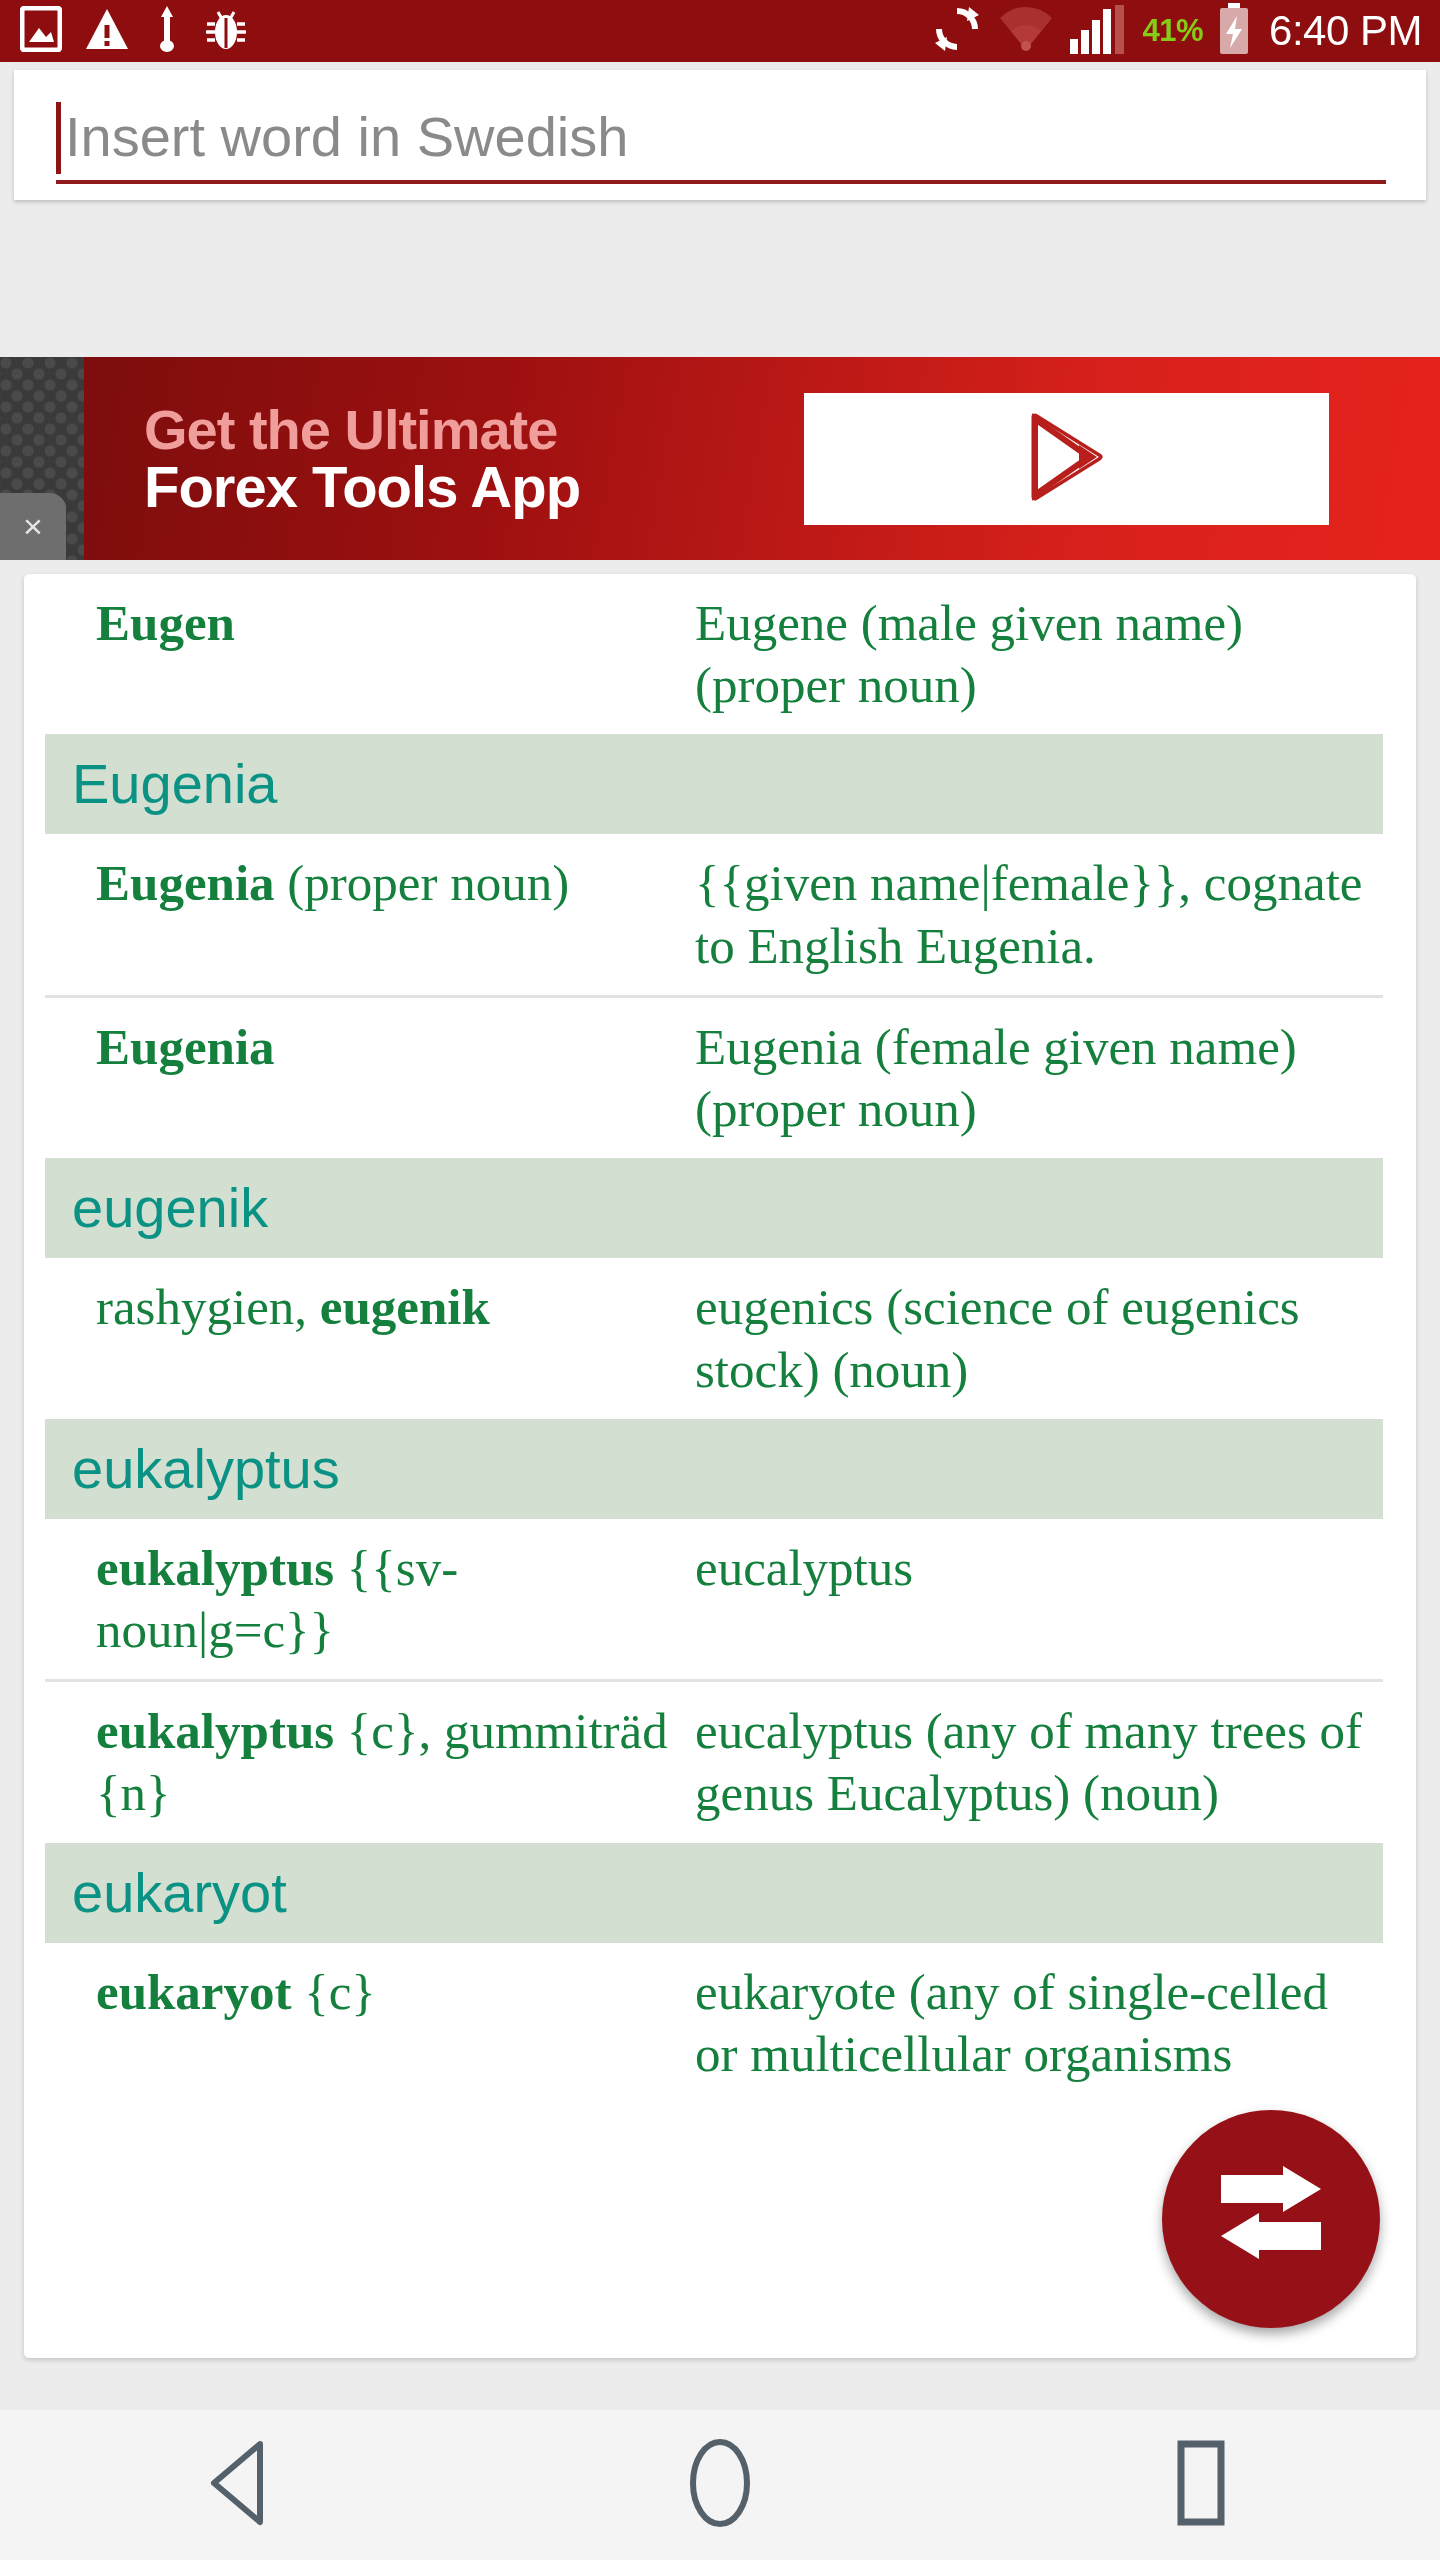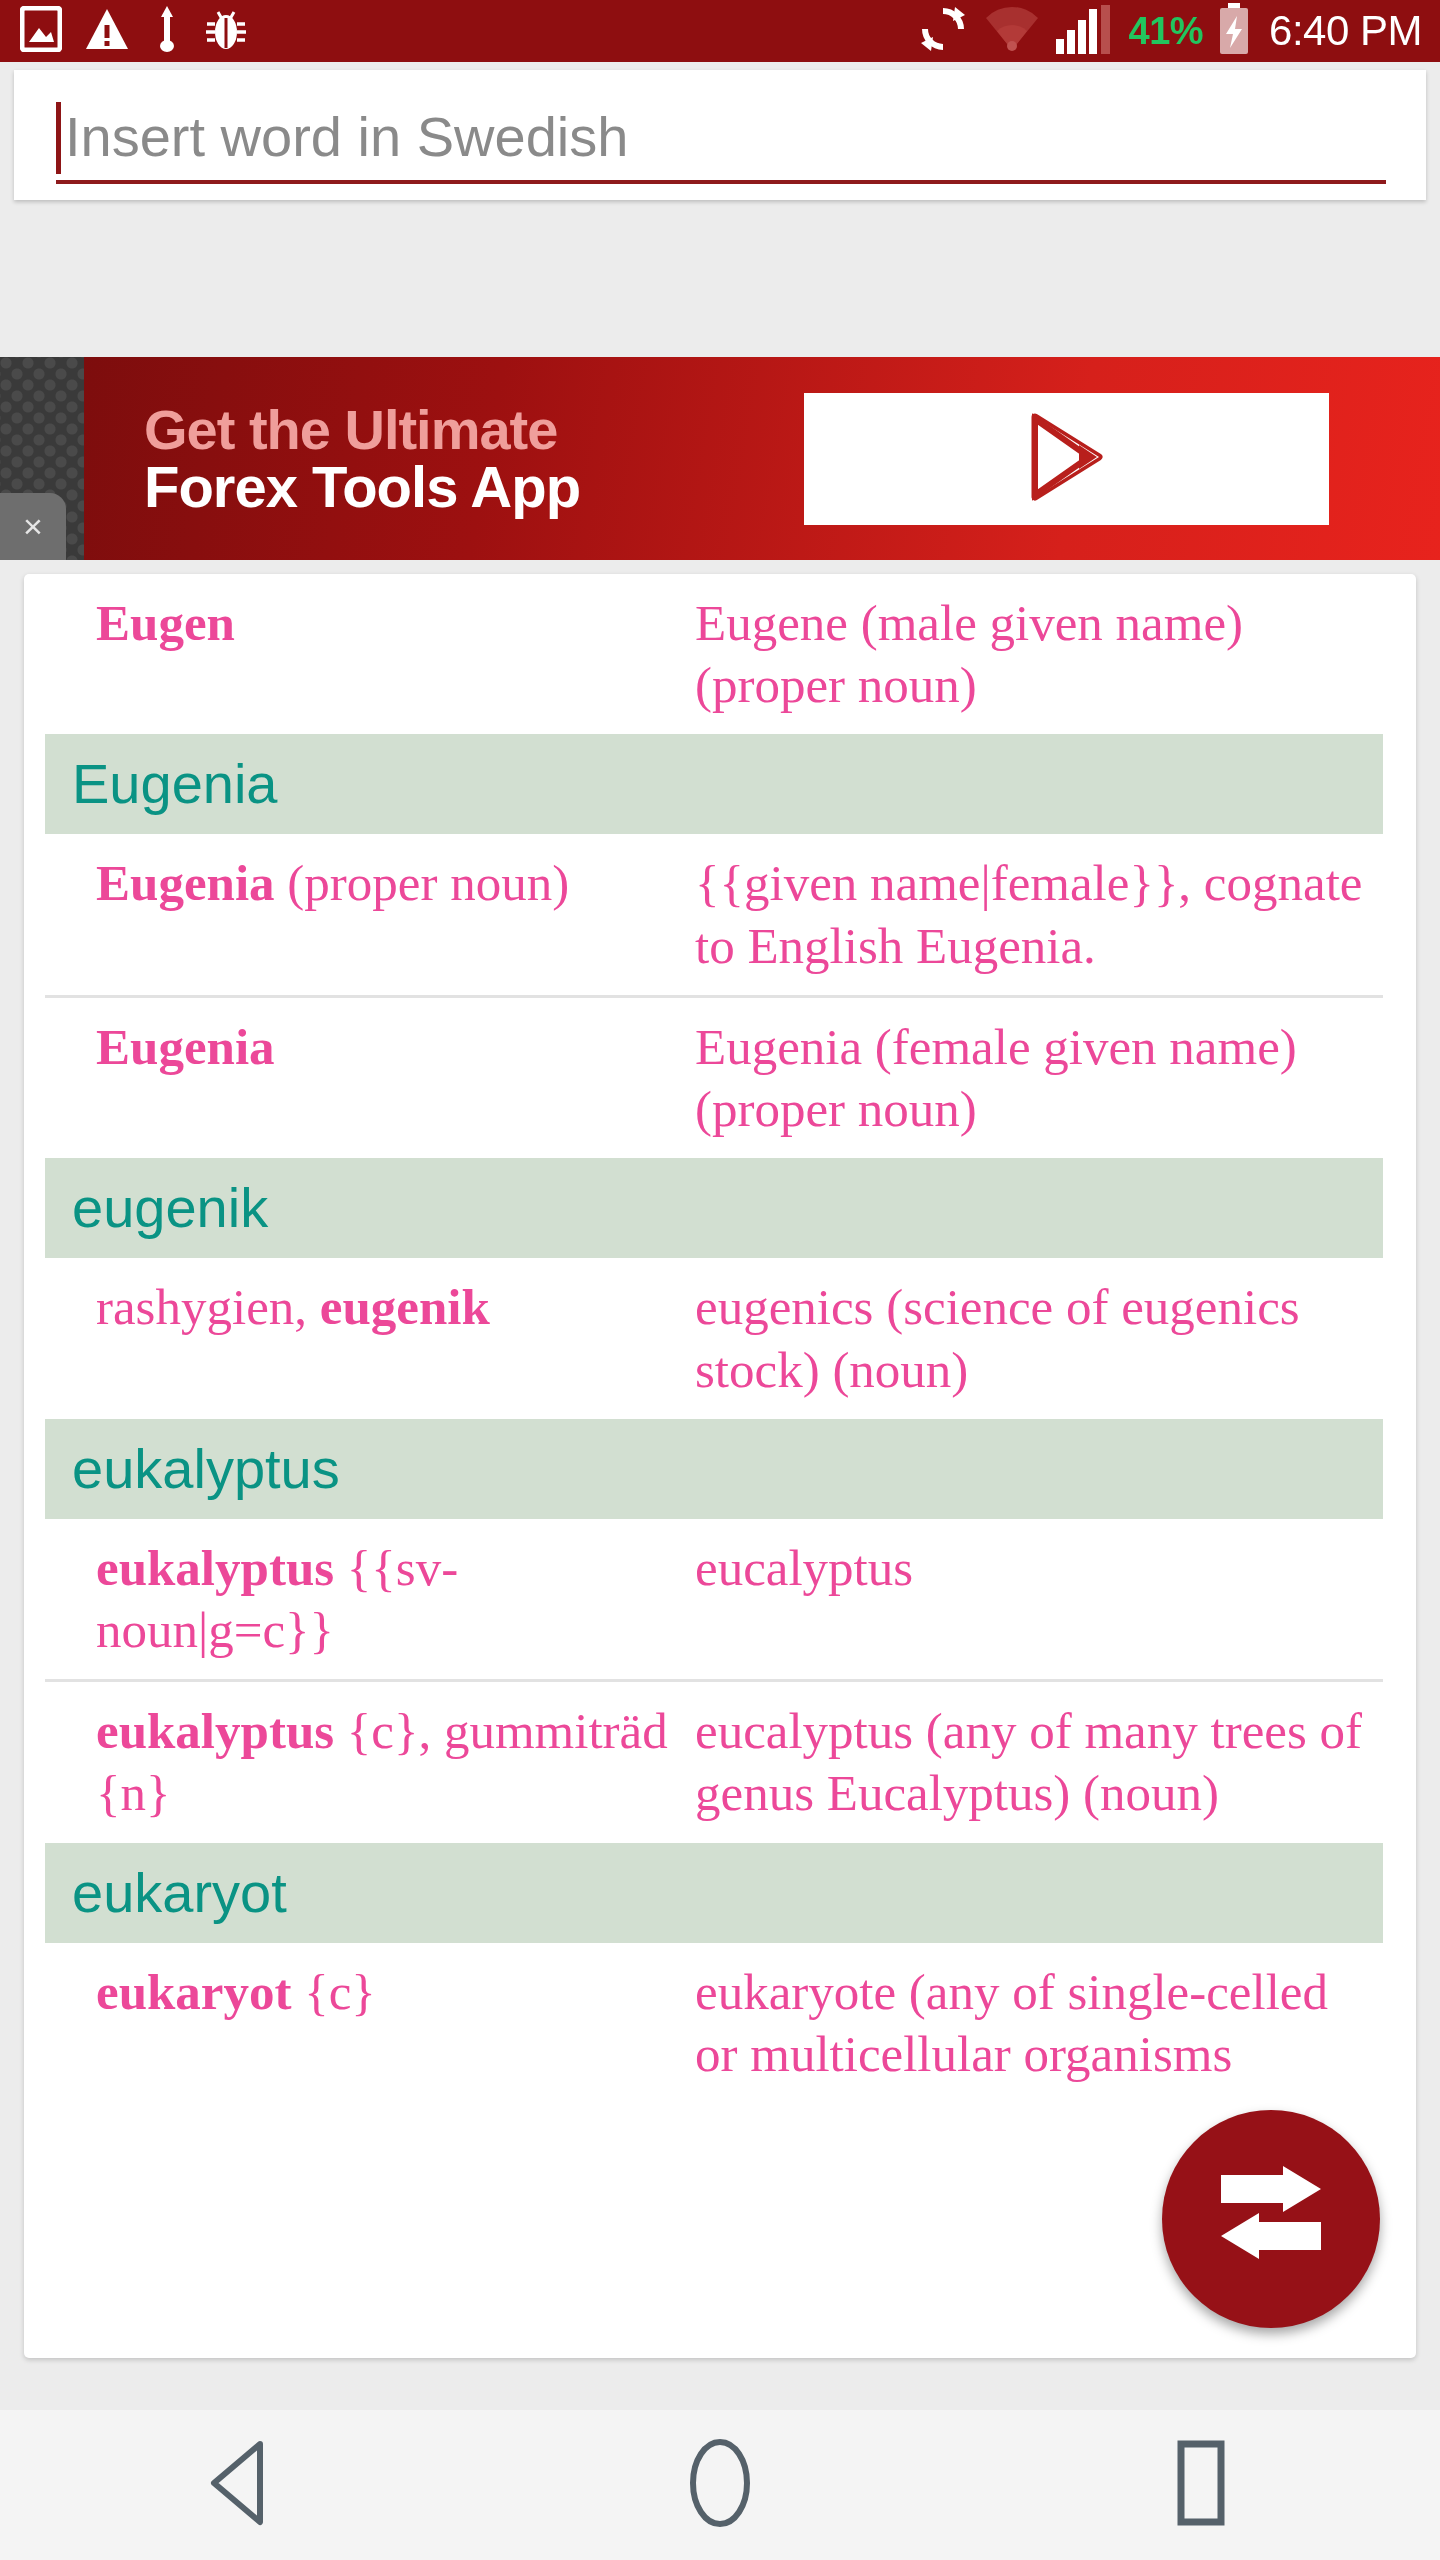--- a/index.html
+++ b/index.html
@@ -18,24 +18,24 @@
     background: #8e0e10;
     display: flex;
     align-items: center;
     padding: 0 18px 0 20px;
     color: #ffffff;
   }
   .sb-left { display: flex; align-items: center; gap: 22px; }
   .sb-right { display: flex; align-items: center; gap: 14px; margin-left: auto; }
   .sb-icon { display: block; }
   .sb-batt-pct {
-    font-size: 38px;
+    font-size: 31px;
     font-weight: 700;
     letter-spacing: -0.5px;
-    color: #22c55e;
+    color: #84cc16;
     font-family: "Liberation Sans", sans-serif;
   }
   .sb-clock {
     font-size: 42px;
     font-weight: 400;
     letter-spacing: -0.5px;
     color: #ffffff;
     margin-left: 4px;
     font-family: "Liberation Sans", sans-serif;
   }
@@ -197,21 +197,21 @@
     padding-right: 12px;
   }
   .entry-tgt {
     flex: 1;
     padding-left: 10px;
     padding-right: 6px;
   }
   .ser {
     font-family: "Liberation Serif", serif;
     font-size: 51px;
-    color: #ec4899;
+    color: #15803d;
     line-height: 1.22;
   }
   .ser b { font-weight: 700; }
 
   
   .fab {
     position: absolute;
     left: 1162px;
     top: 2110px;
     width: 218px;

